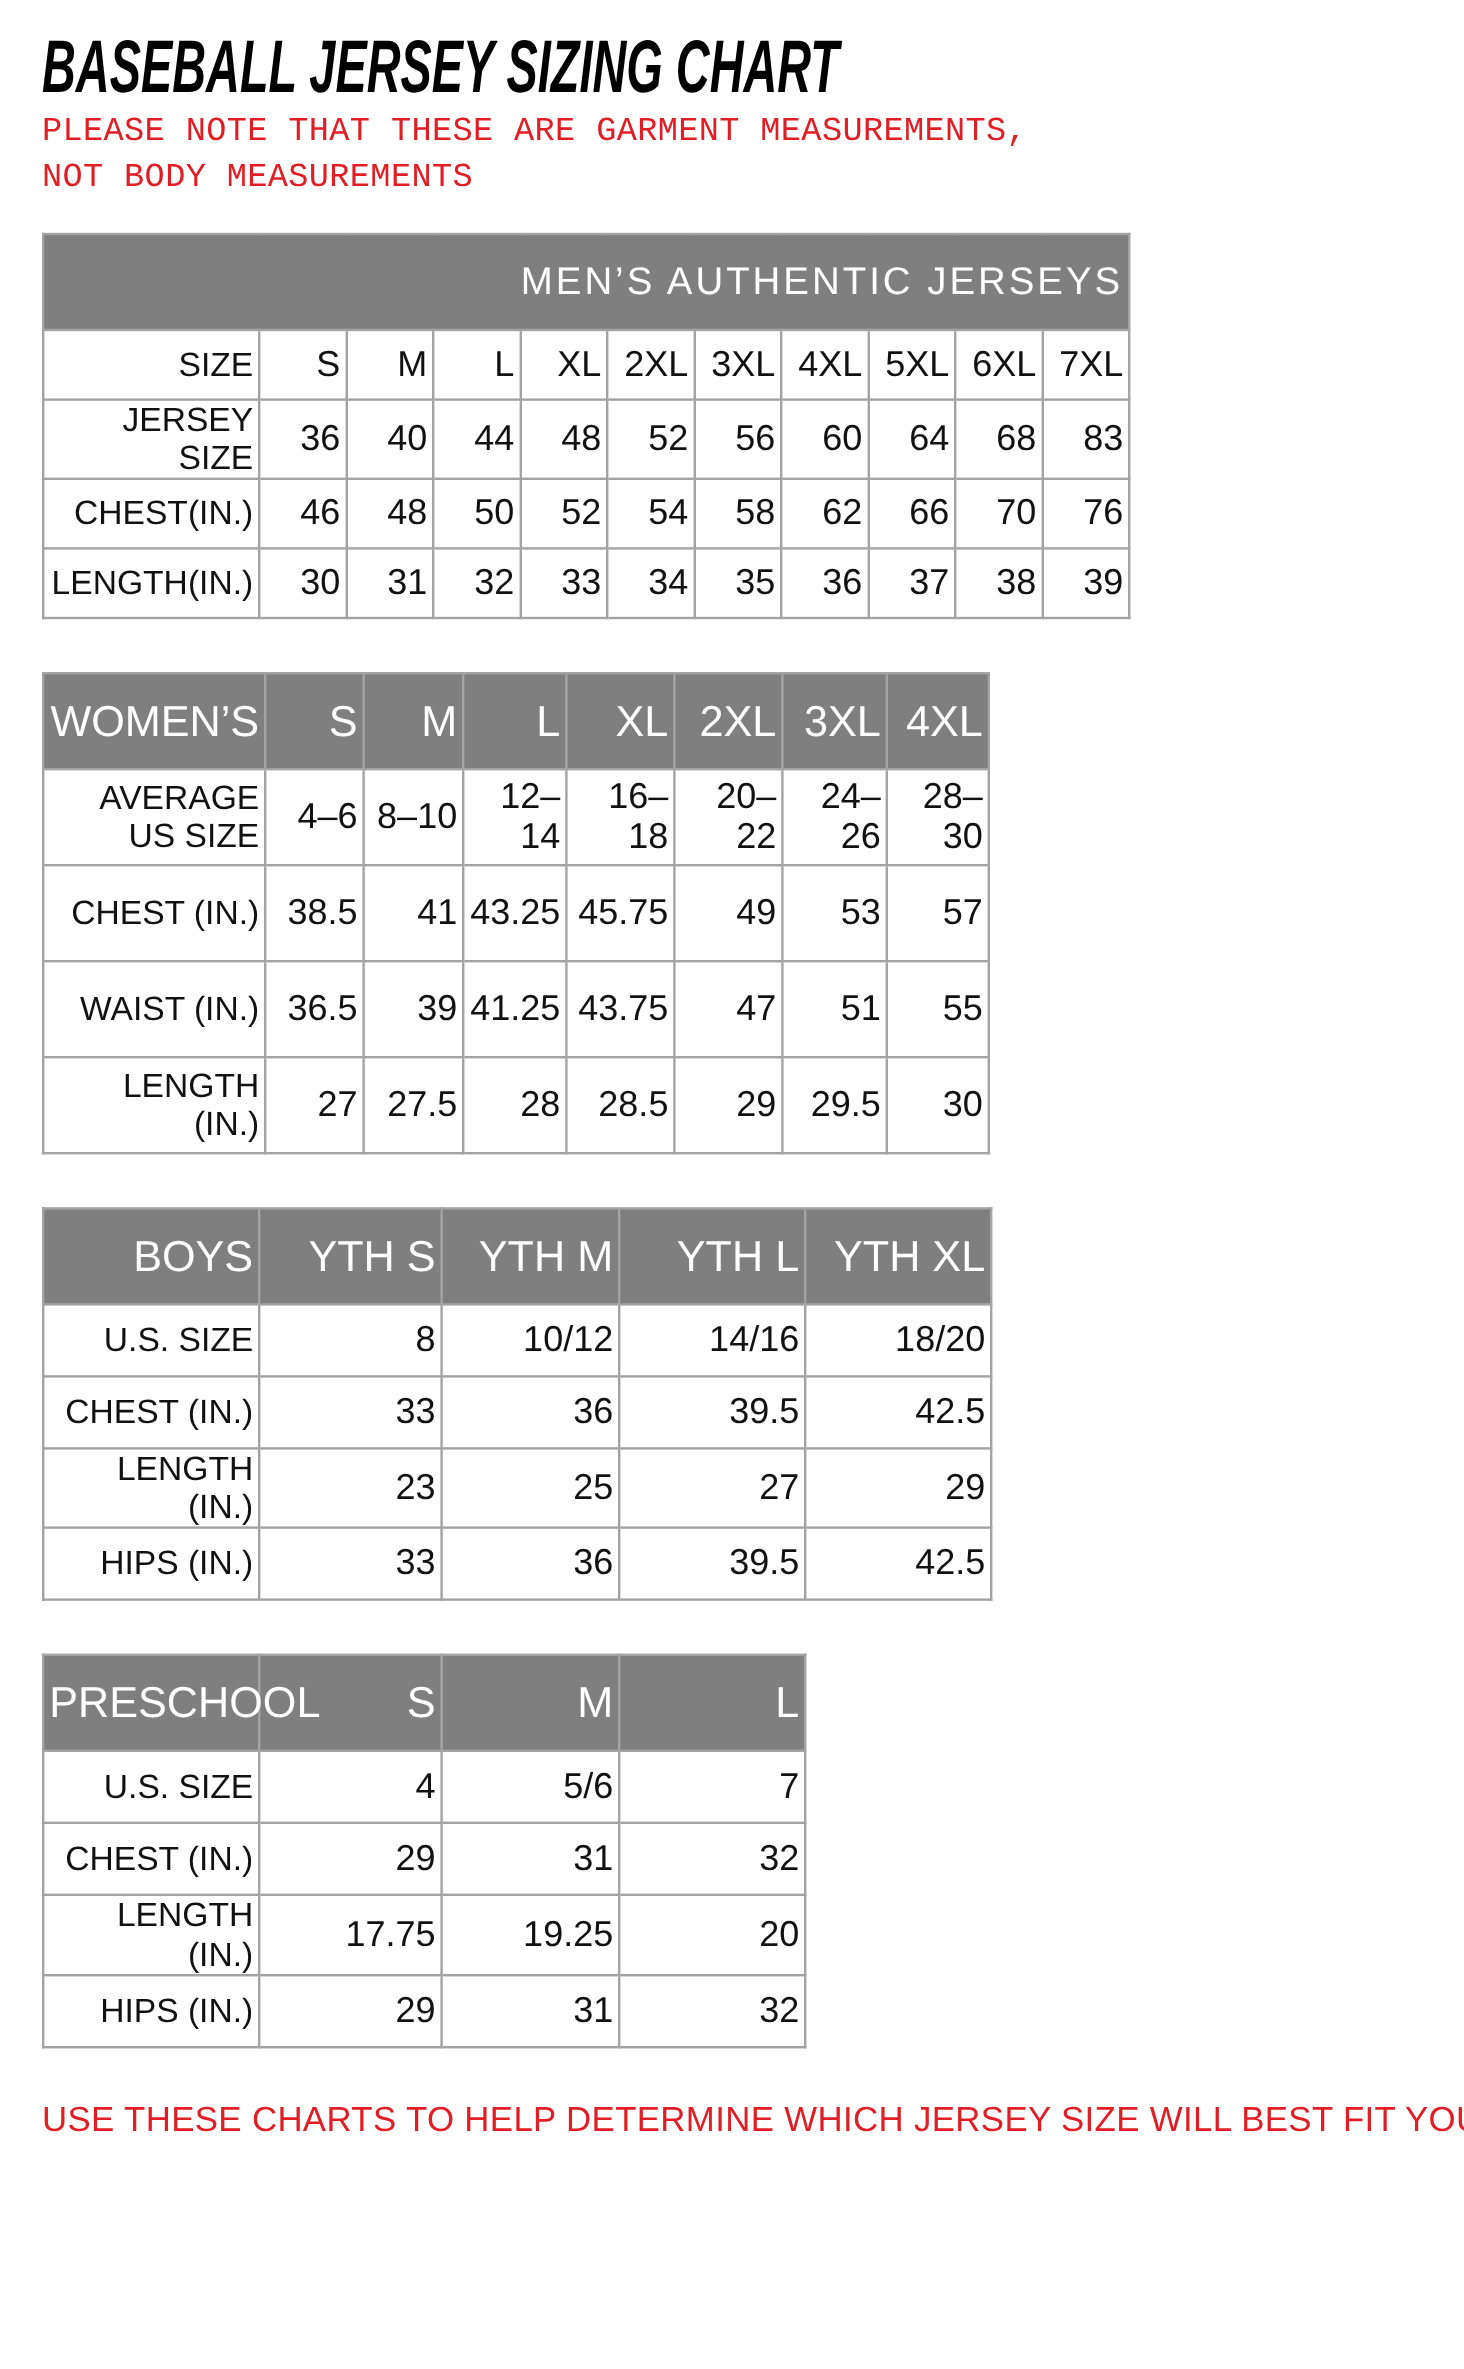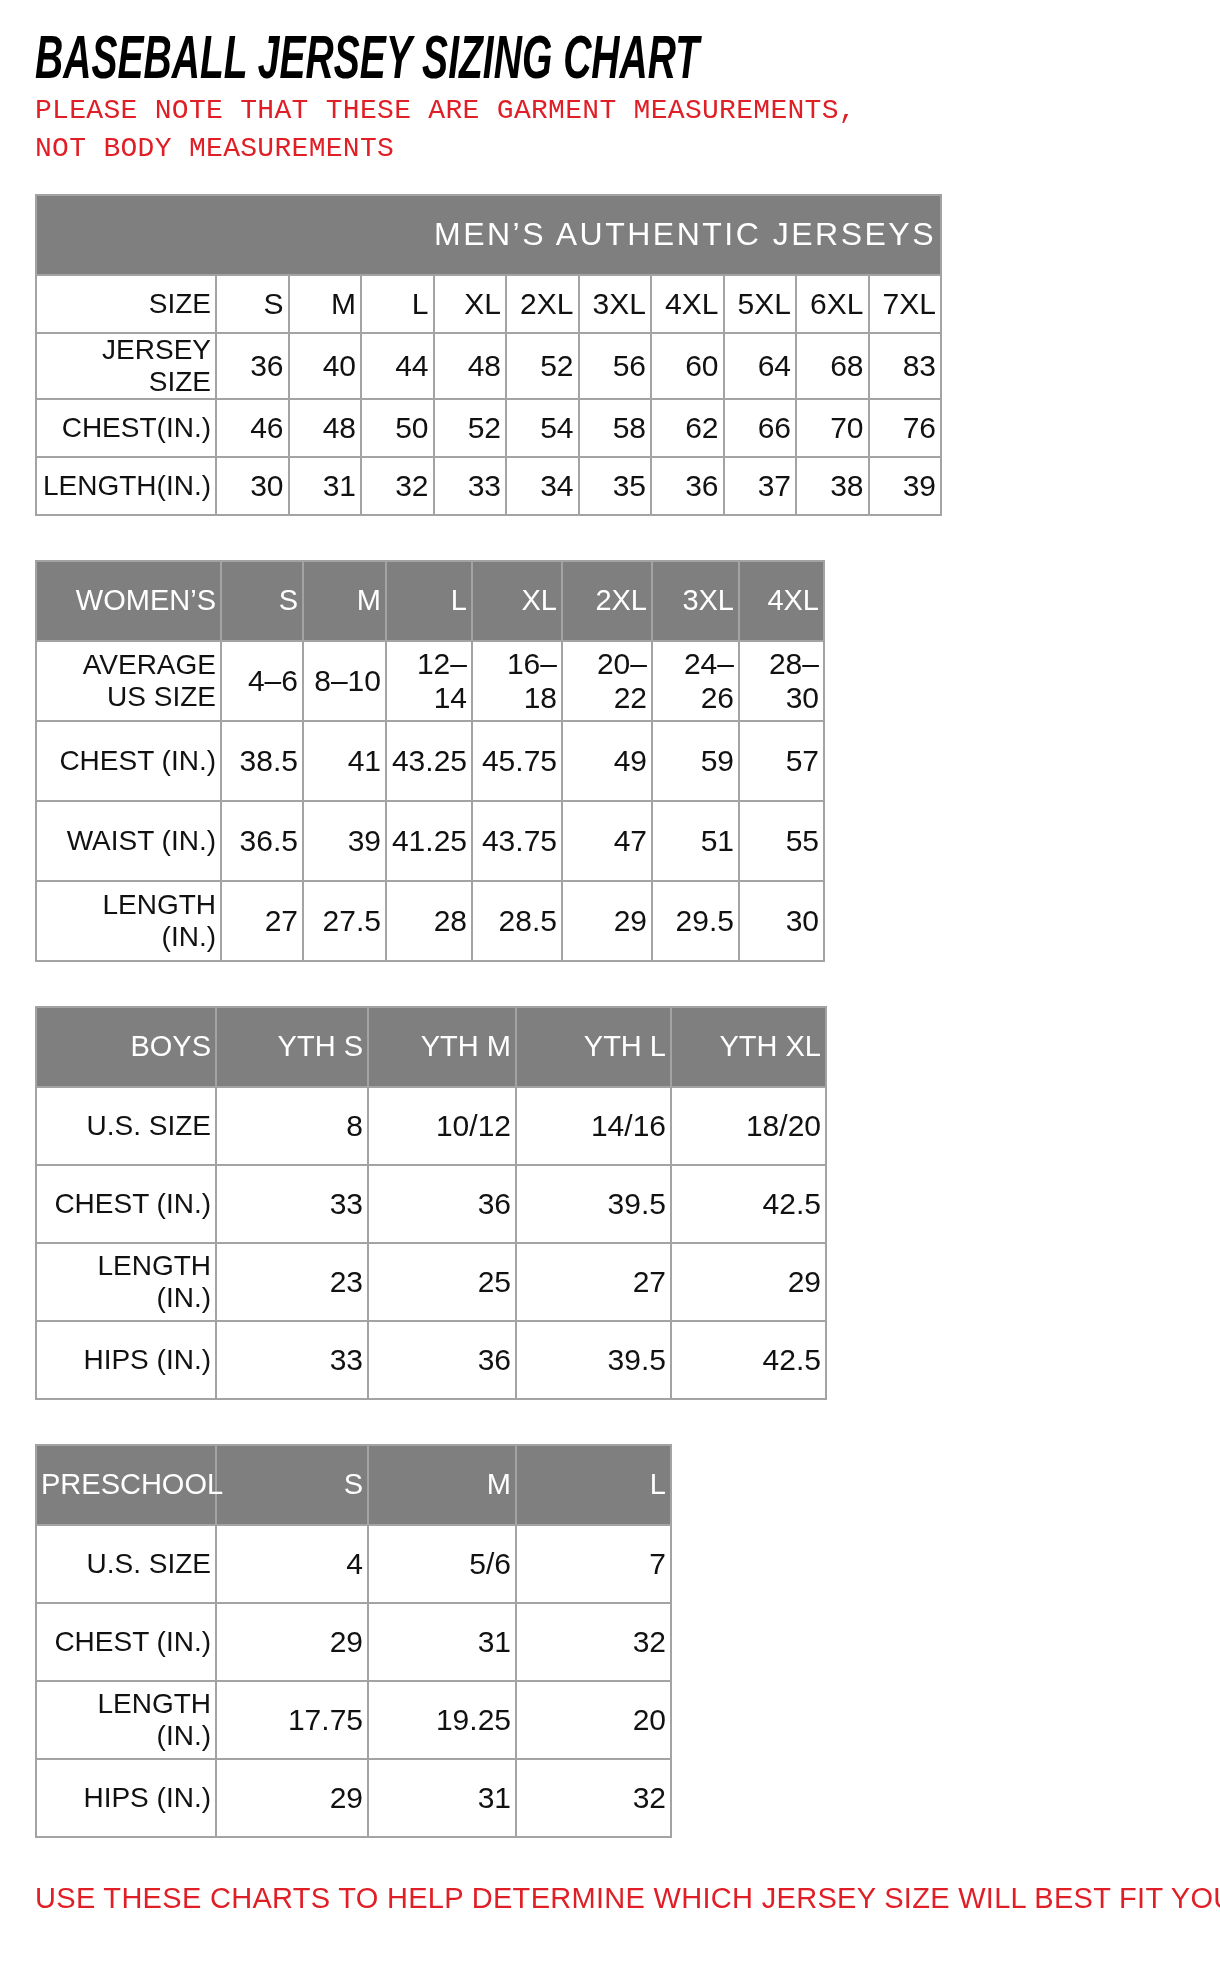--- a/index.html
+++ b/index.html
@@ -55,26 +55,26 @@
   .banner-row th {
     background: #7f7f7f;
     color: #ffffff;
     font-size: 32px;
     letter-spacing: 2.5px;
     height: 80px;
   }
   .head-row th {
     background: #7f7f7f;
     color: #ffffff;
-    font-size: 29px;
+    font-size: 36px;
     height: 80px;
   }
   .body-row { height: 80px; }
   .t-mens .body-row { height: 58px; }
-  .t-boys .body-row, .t-preschool .body-row { height: 78px; }
+  .t-boys .body-row, .t-preschool .body-row { height: 60px; }
   .body-row th {
     font-size: 28px;
     line-height: 1.15;
     background: #ffffff;
   }
   .t-mens { width: 905px; }
   .t-womens { width: 788px; }
   .t-boys { width: 790px; }
   .t-preschool { width: 635px; }
   .footer-note {
@@ -201,21 +201,21 @@
           <td>24–26</td>
           <td>28–30</td>
         </tr>
         <tr class="body-row">
           <th scope="row">CHEST (IN.)</th>
           <td>38.5</td>
           <td>41</td>
           <td>43.25</td>
           <td>45.75</td>
           <td>49</td>
-          <td>59</td>
+          <td>53</td>
           <td>57</td>
         </tr>
         <tr class="body-row">
           <th scope="row">WAIST (IN.)</th>
           <td>36.5</td>
           <td>39</td>
           <td>41.25</td>
           <td>43.75</td>
           <td>47</td>
           <td>51</td>

